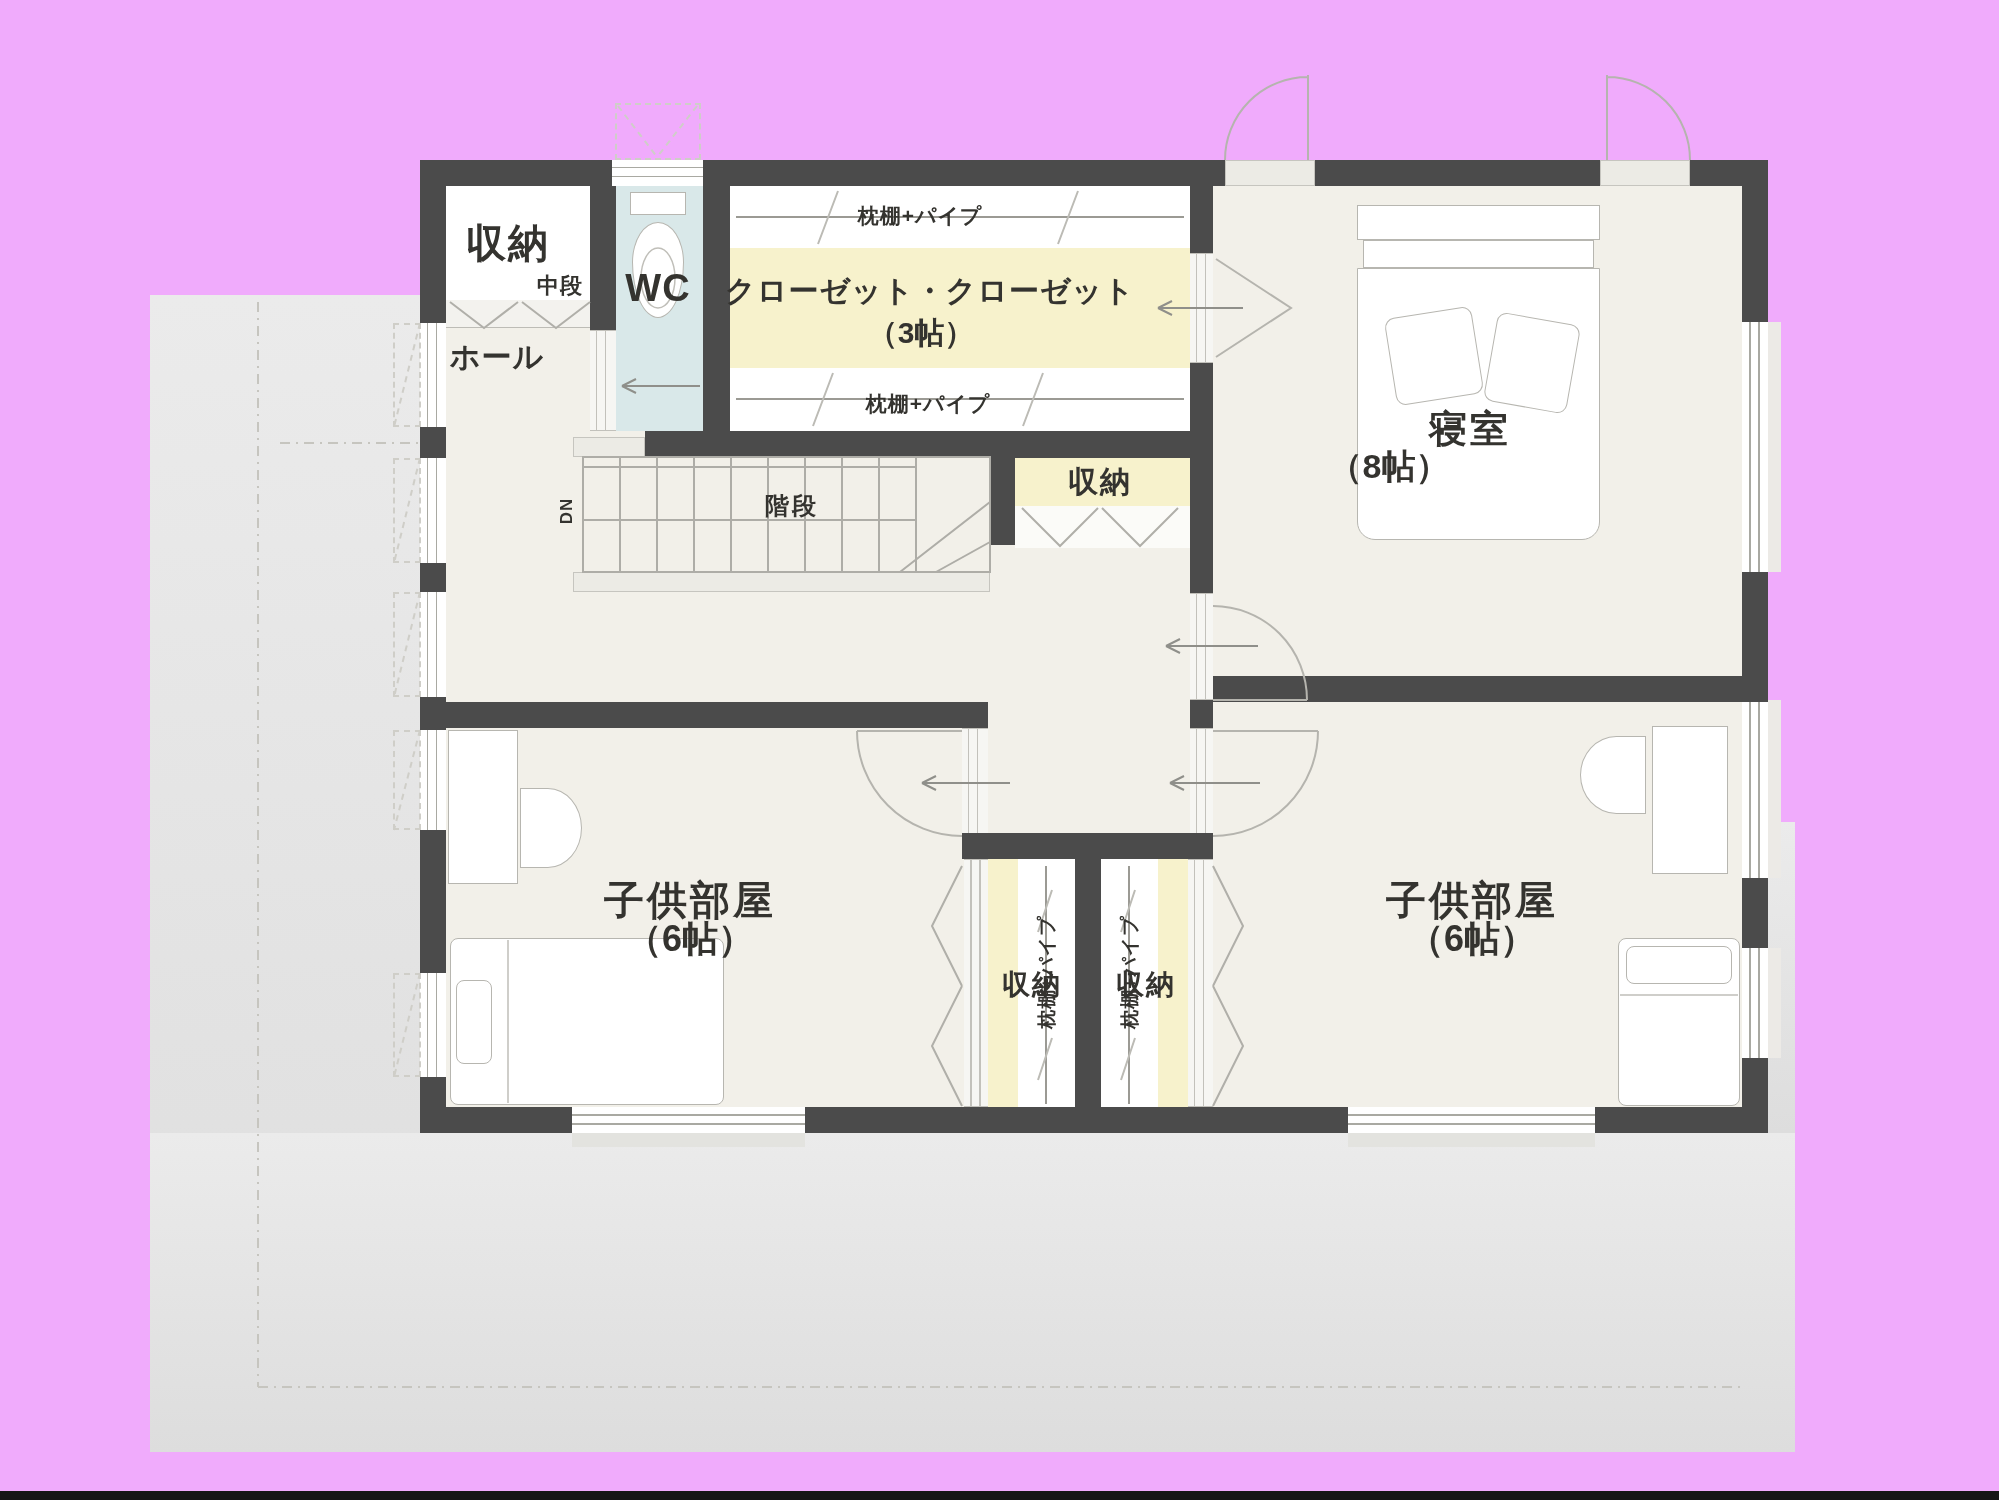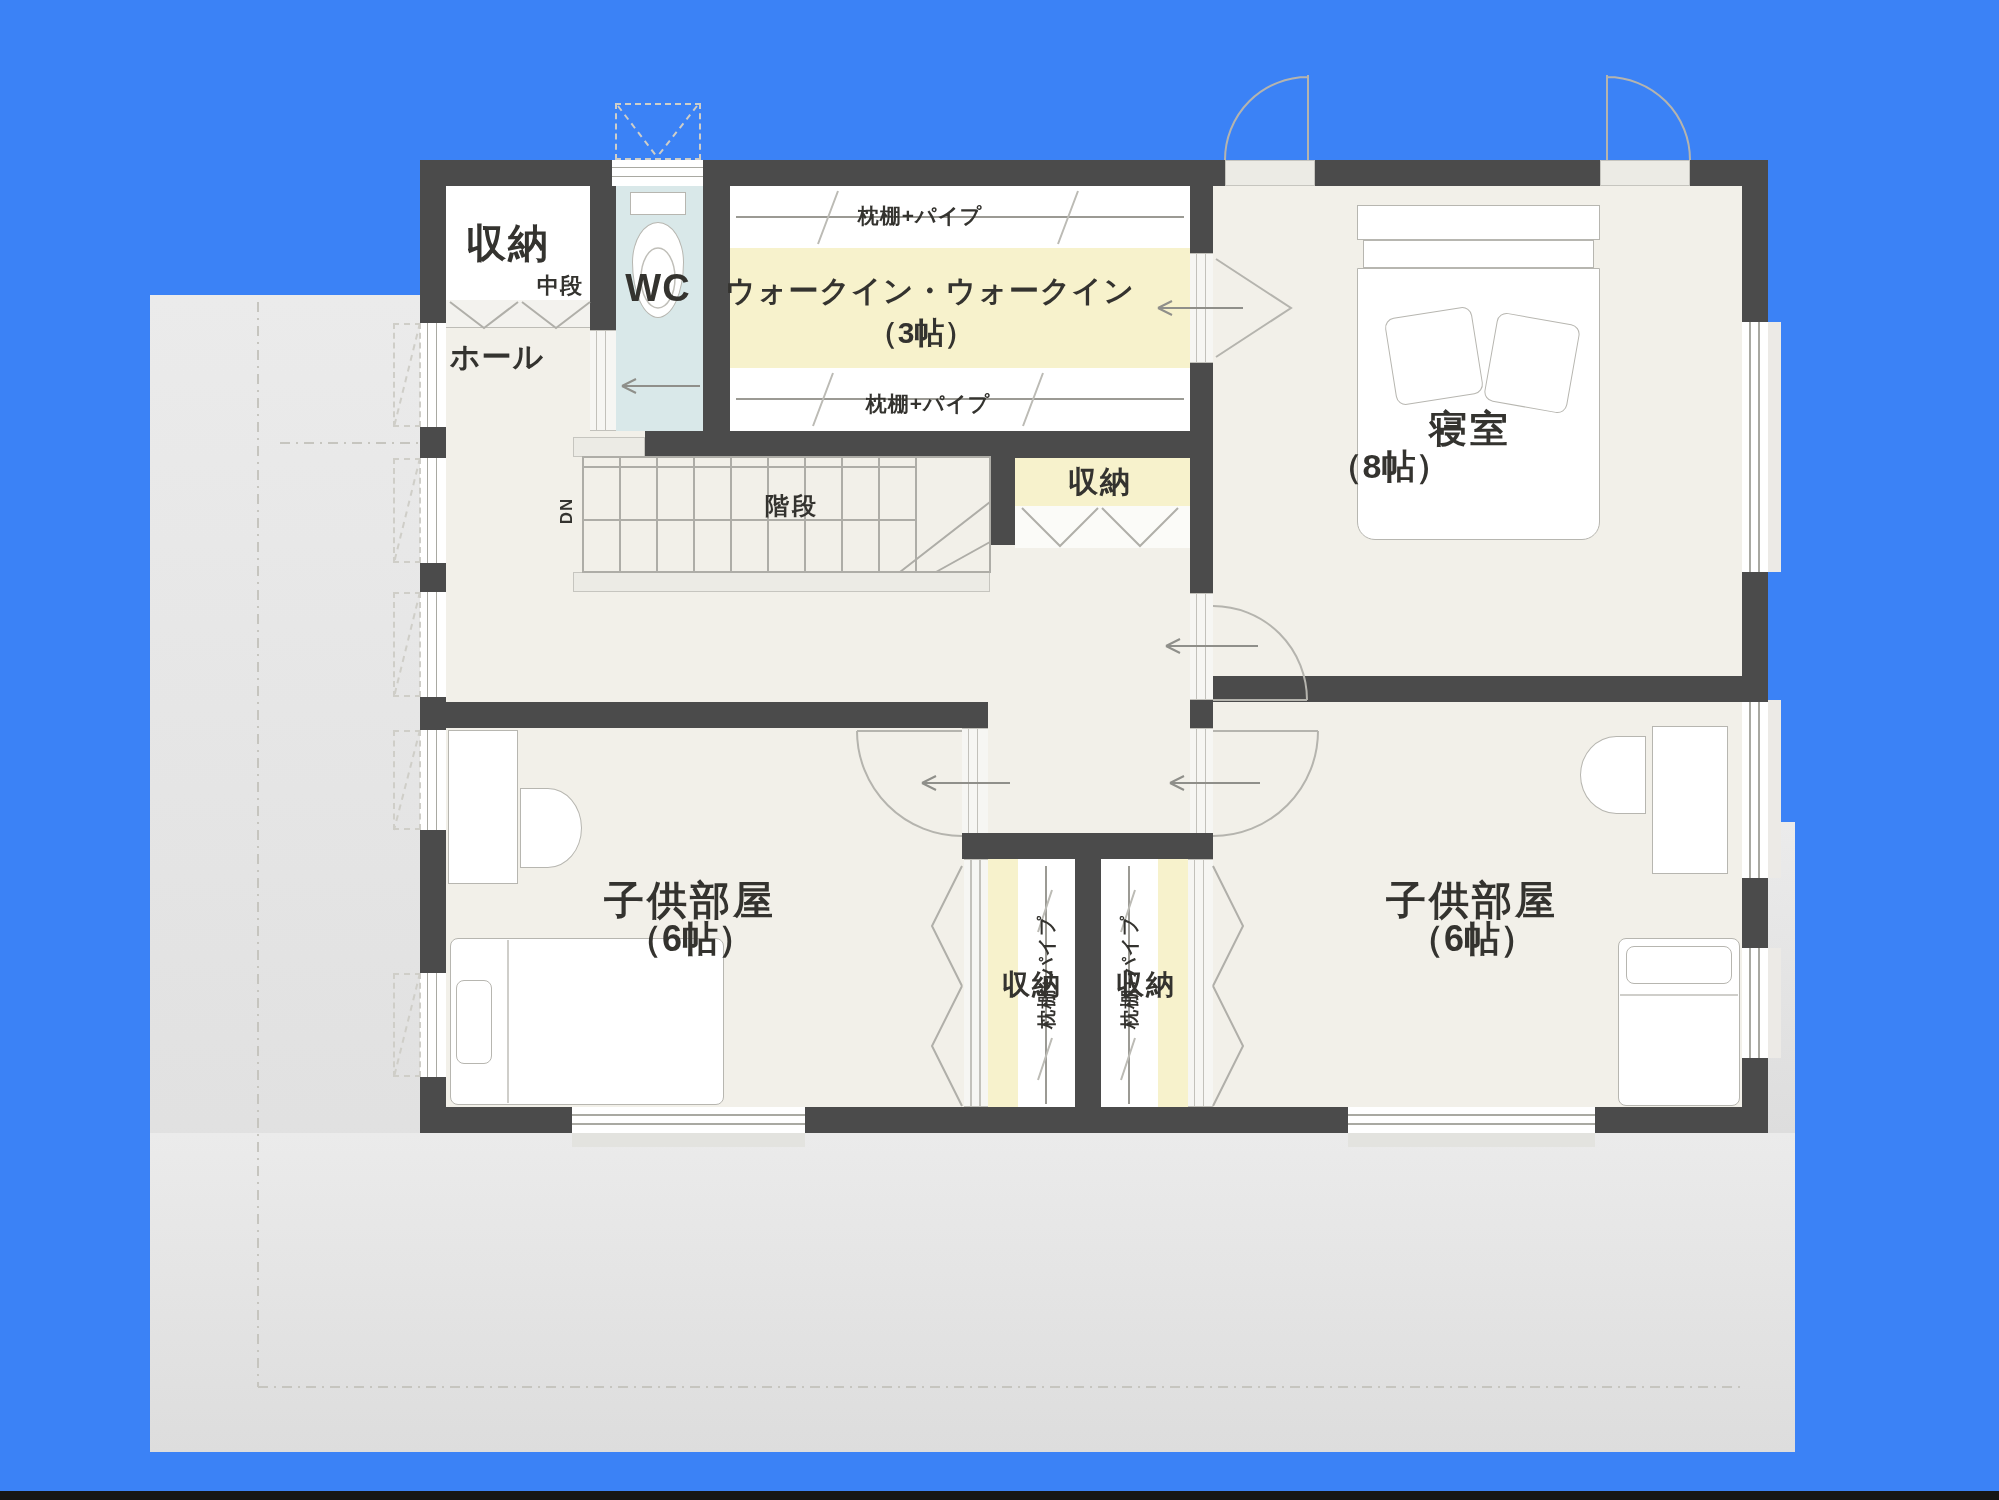--- a/index.html
+++ b/index.html
@@ -1,20 +1,20 @@
 <!DOCTYPE html>
 <html style="--wall: #4b4b4b; --floor: #f2f0e9; --closet-yellow: #f7f2cc; --wc-blue: #d9e8e9; --white: #ffffff; --surround-a: #ebebeb; --surround-b: #dddddd; --line: #a9a9a2;"><head>
 <meta charset="utf-8">
 <style>
   :root{
     --wall:#4b4b4b; --floor:#f2f0e9; --closet-yellow:#f7f2cc; --wc-blue:#d9e8e9;
     --white:#ffffff; --surround-a:#ebebeb; --surround-b:#dddddd; --line:#a9a9a2;
   }
   html,body{margin:0;padding:0;background:#fff;}
-  .stage{position:relative;width:1999px;height:1500px;background:#3b82f6;overflow:hidden;
+  .stage{position:relative;width:1999px;height:1500px;background:#f0abfc;overflow:hidden;
          font-family:"Liberation Sans","DejaVu Sans",sans-serif;}
   .wall{position:absolute;background:var(--wall);}
   .fill{position:absolute;}
   .gray{position:absolute;background:linear-gradient(180deg,var(--surround-a),var(--surround-b));}
   .win-v{position:absolute;background-color:#fff;
     background-image:linear-gradient(to right,transparent 0 7px,var(--line) 7px 8.5px,transparent 8.5px 16px,var(--line) 16px 17.5px,transparent 17.5px);}
   .win-h{position:absolute;background-color:#fff;
     background-image:linear-gradient(to bottom,transparent 0 7px,var(--line) 7px 8.5px,transparent 8.5px 16px,var(--line) 16px 17.5px,transparent 17.5px);}
   .dsV{position:absolute;background-color:#f6f6f3;box-sizing:border-box;
     background-image:linear-gradient(to right,transparent 0 6px,#c2c1bb 6px 7.5px,transparent 7.5px 15px,#c2c1bb 15px 16.5px,transparent 16.5px);
@@ -179,21 +179,21 @@
       <ellipse cx="658" cy="278" rx="17" ry="30"></ellipse>
       <path d="M508,940 V1103 M1620,995 H1738"></path>
     </g>
     <rect x="0" y="1491" width="1999" height="9" fill="#161616" stroke="none"></rect>
   </svg>
 
   <div class="lbl" style="left:508px;top:243px;font-size:40px;">収納</div>
   <div class="lbl" style="left:560px;top:286px;font-size:22px;letter-spacing:1px;">中段</div>
   <div class="lbl" style="left:658px;top:288px;font-size:38px;letter-spacing:1px;">WC</div>
   <div class="lbl" style="left:497px;top:357px;font-size:30px;letter-spacing:1px;">ホール</div>
-  <div class="lbl" style="left:930px;top:291px;font-size:30px;letter-spacing:1px;">ウォークイン・ウォークイン</div>
+  <div class="lbl" style="left:930px;top:291px;font-size:30px;letter-spacing:1px;">クローゼット・クローゼット</div>
   <div class="lbl" style="left:921px;top:333px;font-size:30px;letter-spacing:0;">（3帖）</div>
   <div class="lbl" style="left:920px;top:216px;font-size:21px;letter-spacing:1px;">枕棚+パイプ</div>
   <div class="lbl" style="left:928px;top:404px;font-size:21px;letter-spacing:1px;">枕棚+パイプ</div>
   <div class="lbl" style="left:1470px;top:429px;font-size:38px;letter-spacing:3px;">寝室</div>
   <div class="lbl" style="left:1389px;top:467px;font-size:34px;letter-spacing:0;">（8帖）</div>
   <div class="lbl" style="left:792px;top:506px;font-size:24px;letter-spacing:3px;">階段</div>
   <div class="lbl v" style="left:567px;top:511px;font-size:17px;letter-spacing:1px;">DN</div>
   <div class="lbl" style="left:1100px;top:482px;font-size:30px;">収納</div>
   <div class="lbl" style="left:690px;top:900px;font-size:40px;letter-spacing:3px;">子供部屋</div>
   <div class="lbl" style="left:690px;top:939px;font-size:36px;letter-spacing:0;">（6帖）</div>

